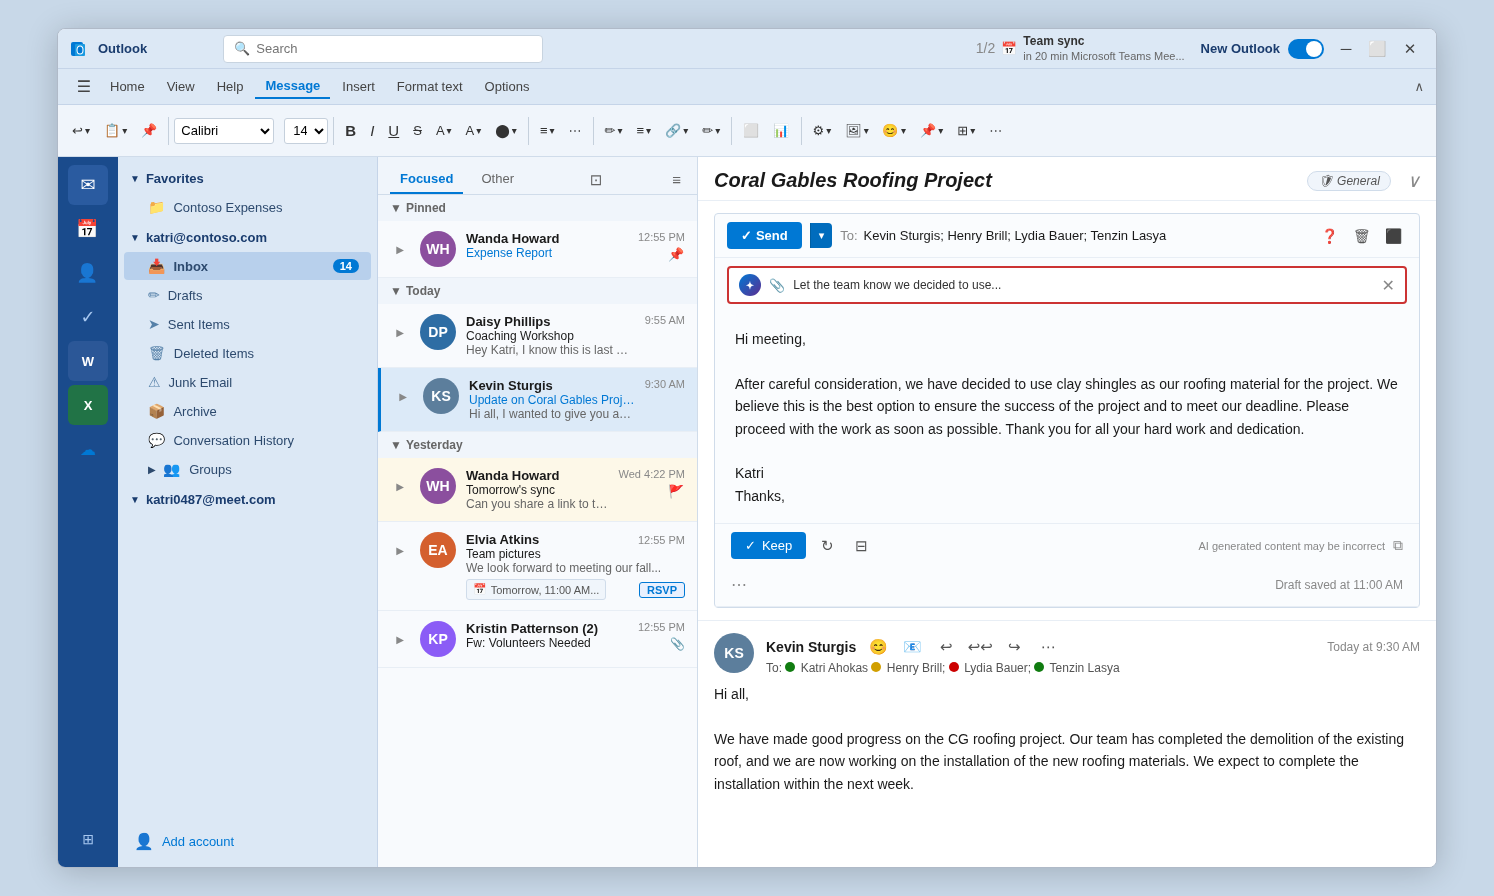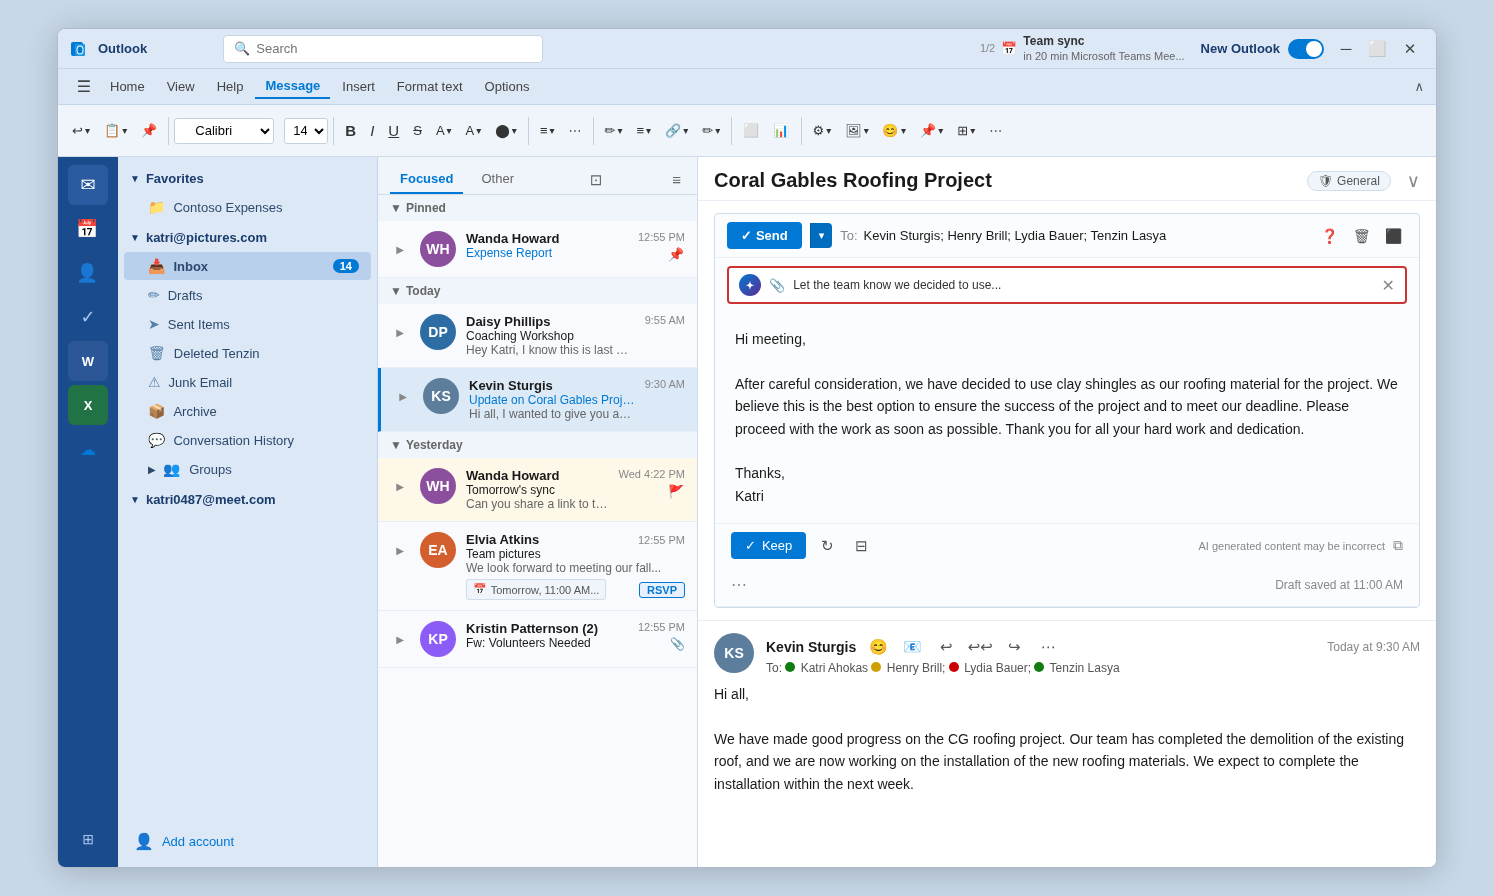--- a/index.html
+++ b/index.html
@@ -19,21 +19,21 @@
     .new-outlook { display: flex; align-items: center; gap: 8px; font-size: 13px; font-weight: 600; color: #1a3c6e; }
     .toggle { width: 36px; height: 20px; background: #0078d4; border-radius: 10px; position: relative; }
     .toggle-dot { width: 16px; height: 16px; background: white; border-radius: 50%; position: absolute; top: 2px; right: 2px; }
     
     .ribbon-tabs { background: #dce8f5; display: flex; align-items: center; padding: 0 12px; height: 36px; gap: 2px; border-bottom: 1px solid #c5d4e8; flex-shrink: 0; }
     .ribbon-menu-icon { width: 28px; height: 28px; display: flex; align-items: center; justify-content: center; font-size: 16px; color: #444; cursor: pointer; }
     .ribbon-tab { font-size: 13px; color: #444; padding: 4px 10px; cursor: pointer; border-radius: 4px 4px 0 0; }
     .ribbon-tab.active { color: #0078d4; border-bottom: 2px solid #0078d4; font-weight: 600; }
     .ribbon-bar { background: #f0f5fb; display: flex; align-items: center; padding: 4px 8px; height: 52px; gap: 2px; border-bottom: 1px solid #d0dcea; flex-shrink: 0; flex-wrap: wrap; overflow: hidden; }
     .rb-btn { display: flex; align-items: center; justify-content: center; height: 36px; padding: 0 6px; border-radius: 4px; cursor: pointer; color: #333; font-size: 13px; gap: 2px; }
-    .rb-font-select { background: white; border: 1px solid #c5d0dc; border-radius: 3px; height: 26px; padding: 0 16px; font-size: 13px; width: 100px; }
+    .rb-font-select { background: white; border: 1px solid #c5d0dc; border-radius: 3px; height: 26px; padding: 0 2px; font-size: 13px; width: 100px; }
     .rb-size-select { background: white; border: 1px solid #c5d0dc; border-radius: 3px; height: 26px; padding: 0 4px; font-size: 13px; width: 44px; }
     .rb-sep { width: 1px; height: 28px; background: #c5d0dc; margin: 0 3px; }
     .rb-bold { font-weight: 700; font-size: 15px; }
     .rb-italic { font-style: italic; font-size: 15px; }
     .rb-underline { text-decoration: underline; font-size: 15px; }
     
     .main { display: flex; flex: 1; overflow: hidden; }
     
     .left-nav { width: 60px; background: #1a4b8c; display: flex; flex-direction: column; align-items: center; padding: 8px 0; gap: 4px; flex-shrink: 0; }
     .nav-icon { width: 40px; height: 40px; display: flex; align-items: center; justify-content: center; border-radius: 6px; cursor: pointer; color: #a8c8f0; font-size: 18px; }
@@ -66,21 +66,21 @@
     .email-time { font-size: 11px; color: #888; white-space: nowrap; margin-left: auto; }
     .email-flag { font-size: 13px; color: #cc4400; }
     .email-pin { font-size: 13px; color: #0078d4; }
     .email-expand { width: 20px; height: 36px; display: flex; align-items: center; justify-content: center; font-size: 10px; color: #888; flex-shrink: 0; }
     .email-right { display: flex; flex-direction: column; align-items: flex-end; gap: 4px; }
     .rsvp-badge { background: #e8f0fe; border: 1px solid #0078d4; color: #0078d4; font-size: 11px; border-radius: 3px; padding: 1px 7px; font-weight: 600; }
     .meeting-chip { display: flex; align-items: center; gap: 4px; padding: 4px 8px; background: #f0f5fb; border: 1px solid #d0dcea; border-radius: 3px; font-size: 11px; color: #555; margin: 4px 12px; }
     .clip-icon { font-size: 12px; color: #888; }
     
     .reading-pane { flex: 1; display: flex; flex-direction: column; overflow: hidden; background: white; }
-    .reading-header { display: flex; align-items: center; padding: 12px 16px 8px; border-bottom: 1px solid #e8eef5; gap: 8px; }
+    .reading-header { display: flex; align-items: center; padding: 12px 16px 8px; border-bottom: 1px solid #e8eef5; gap: 8px; font-style: italic; }
     .reading-title { font-size: 20px; font-weight: 600; color: #1a1a1a; flex: 1; }
     .channel-badge { display: flex; align-items: center; gap: 4px; font-size: 12px; color: #555; background: #f0f5fb; border: 1px solid #d0dcea; border-radius: 12px; padding: 2px 10px; }
     .reading-pane-body { flex: 1; overflow-y: auto; padding: 0; }
     
     .compose-area { border: 1px solid #d0dcea; border-radius: 4px; margin: 12px 16px; background: #fafcfe; }
     .compose-send-btn { background: #0078d4; color: white; border: none; border-radius: 4px; padding: 6px 14px; font-size: 13px; font-weight: 600; cursor: pointer; display: flex; align-items: center; gap: 4px; }
     .compose-send-dropdown { background: #006cbd; color: white; border: none; border-radius: 0 4px 4px 0; padding: 6px 8px; cursor: pointer; font-size: 11px; border-left: 1px solid #005fa3; }
     .compose-icons { display: flex; gap: 6px; margin-left: auto; }
     .compose-icon-btn { width: 26px; height: 26px; display: flex; align-items: center; justify-content: center; border-radius: 4px; cursor: pointer; font-size: 14px; color: #555; }
     
@@ -129,21 +129,21 @@
           <ellipse cx="10" cy="11" rx="2.5" ry="3.5" fill="#0078d4"></ellipse>
         </svg>
     </div>
     <span class="titlebar-appname">Outlook</span>
     <div class="titlebar-search">
       <span style="color:#888;font-size:13px;">🔍</span>
       <input type="text" placeholder="Search" style="">
     </div>
     <div class="titlebar-spacer"></div>
     <div class="titlebar-team">
-      <span style="font-size:11px;color:#888;">1/2</span>
+      <span style="font-size:14px;color:#888;">1/2</span>
       <span style="font-size:13px;">📅</span>
       <div class="team-sync-text">
         <div style="font-weight:600;font-size:12px;">Team sync</div>
         <div style="font-size:11px;color:#666;">in 20 min Microsoft Teams Mee...</div>
       </div>
     </div>
     <div class="new-outlook">
       <span>New Outlook</span>
       <div class="toggle">
         <div class="toggle-dot"></div>
@@ -279,38 +279,38 @@
         </div>
         <div class="folder-item">
           <span class="folder-icon">📁</span>
           <span>Contoso Expenses</span>
         </div>
       </div>
 
       <div class="folder-section">
         <div class="folder-header">
           <span style="font-size:10px;">▼</span>
-          <span>katri@pictures.com</span>
+          <span>katri@contoso.com</span>
         </div>
         <div class="folder-item active">
           <span class="folder-icon">📥</span>
           <span>Inbox</span>
           <span class="badge">14</span>
         </div>
         <div class="folder-item">
           <span class="folder-icon">✏</span>
           <span>Drafts</span>
         </div>
         <div class="folder-item">
           <span class="folder-icon">➤</span>
           <span>Sent Items</span>
         </div>
         <div class="folder-item">
           <span class="folder-icon">🗑</span>
-          <span>Deleted Tenzin</span>
+          <span>Deleted Items</span>
         </div>
         <div class="folder-item">
           <span class="folder-icon">⚠</span>
           <span>Junk Email</span>
         </div>
         <div class="folder-item">
           <span class="folder-icon">📦</span>
           <span>Archive</span>
         </div>
         <div class="folder-item">
@@ -492,22 +492,22 @@
             <span class="ai-clip">📎</span>
             <span>Let the team know we decided to use...</span>
             <span class="ai-close">✕</span>
           </div>
 
           <div class="email-body">
             <p>Hi meeting,</p>
             <br>
             <p>After careful consideration, we have decided to use clay shingles as our roofing material for the project. We believe this is the best option to ensure the success of the project and to meet our deadline. Please proceed with the work as soon as possible.  Thank you for all your hard work and dedication.</p>
             <br>
+            <p>Katri</p>
             <p>Thanks,</p>
-            <p>Katri</p>
           </div>
 
           <div class="ai-action-bar">
             <button class="keep-btn">
               <span>✓</span>
               <span>Keep</span>
             </button>
             <div class="ai-action-icon">↻</div>
             <div class="ai-action-icon">⊟</div>
             <span class="ai-disclaimer">AI generated content may be incorrect</span>

